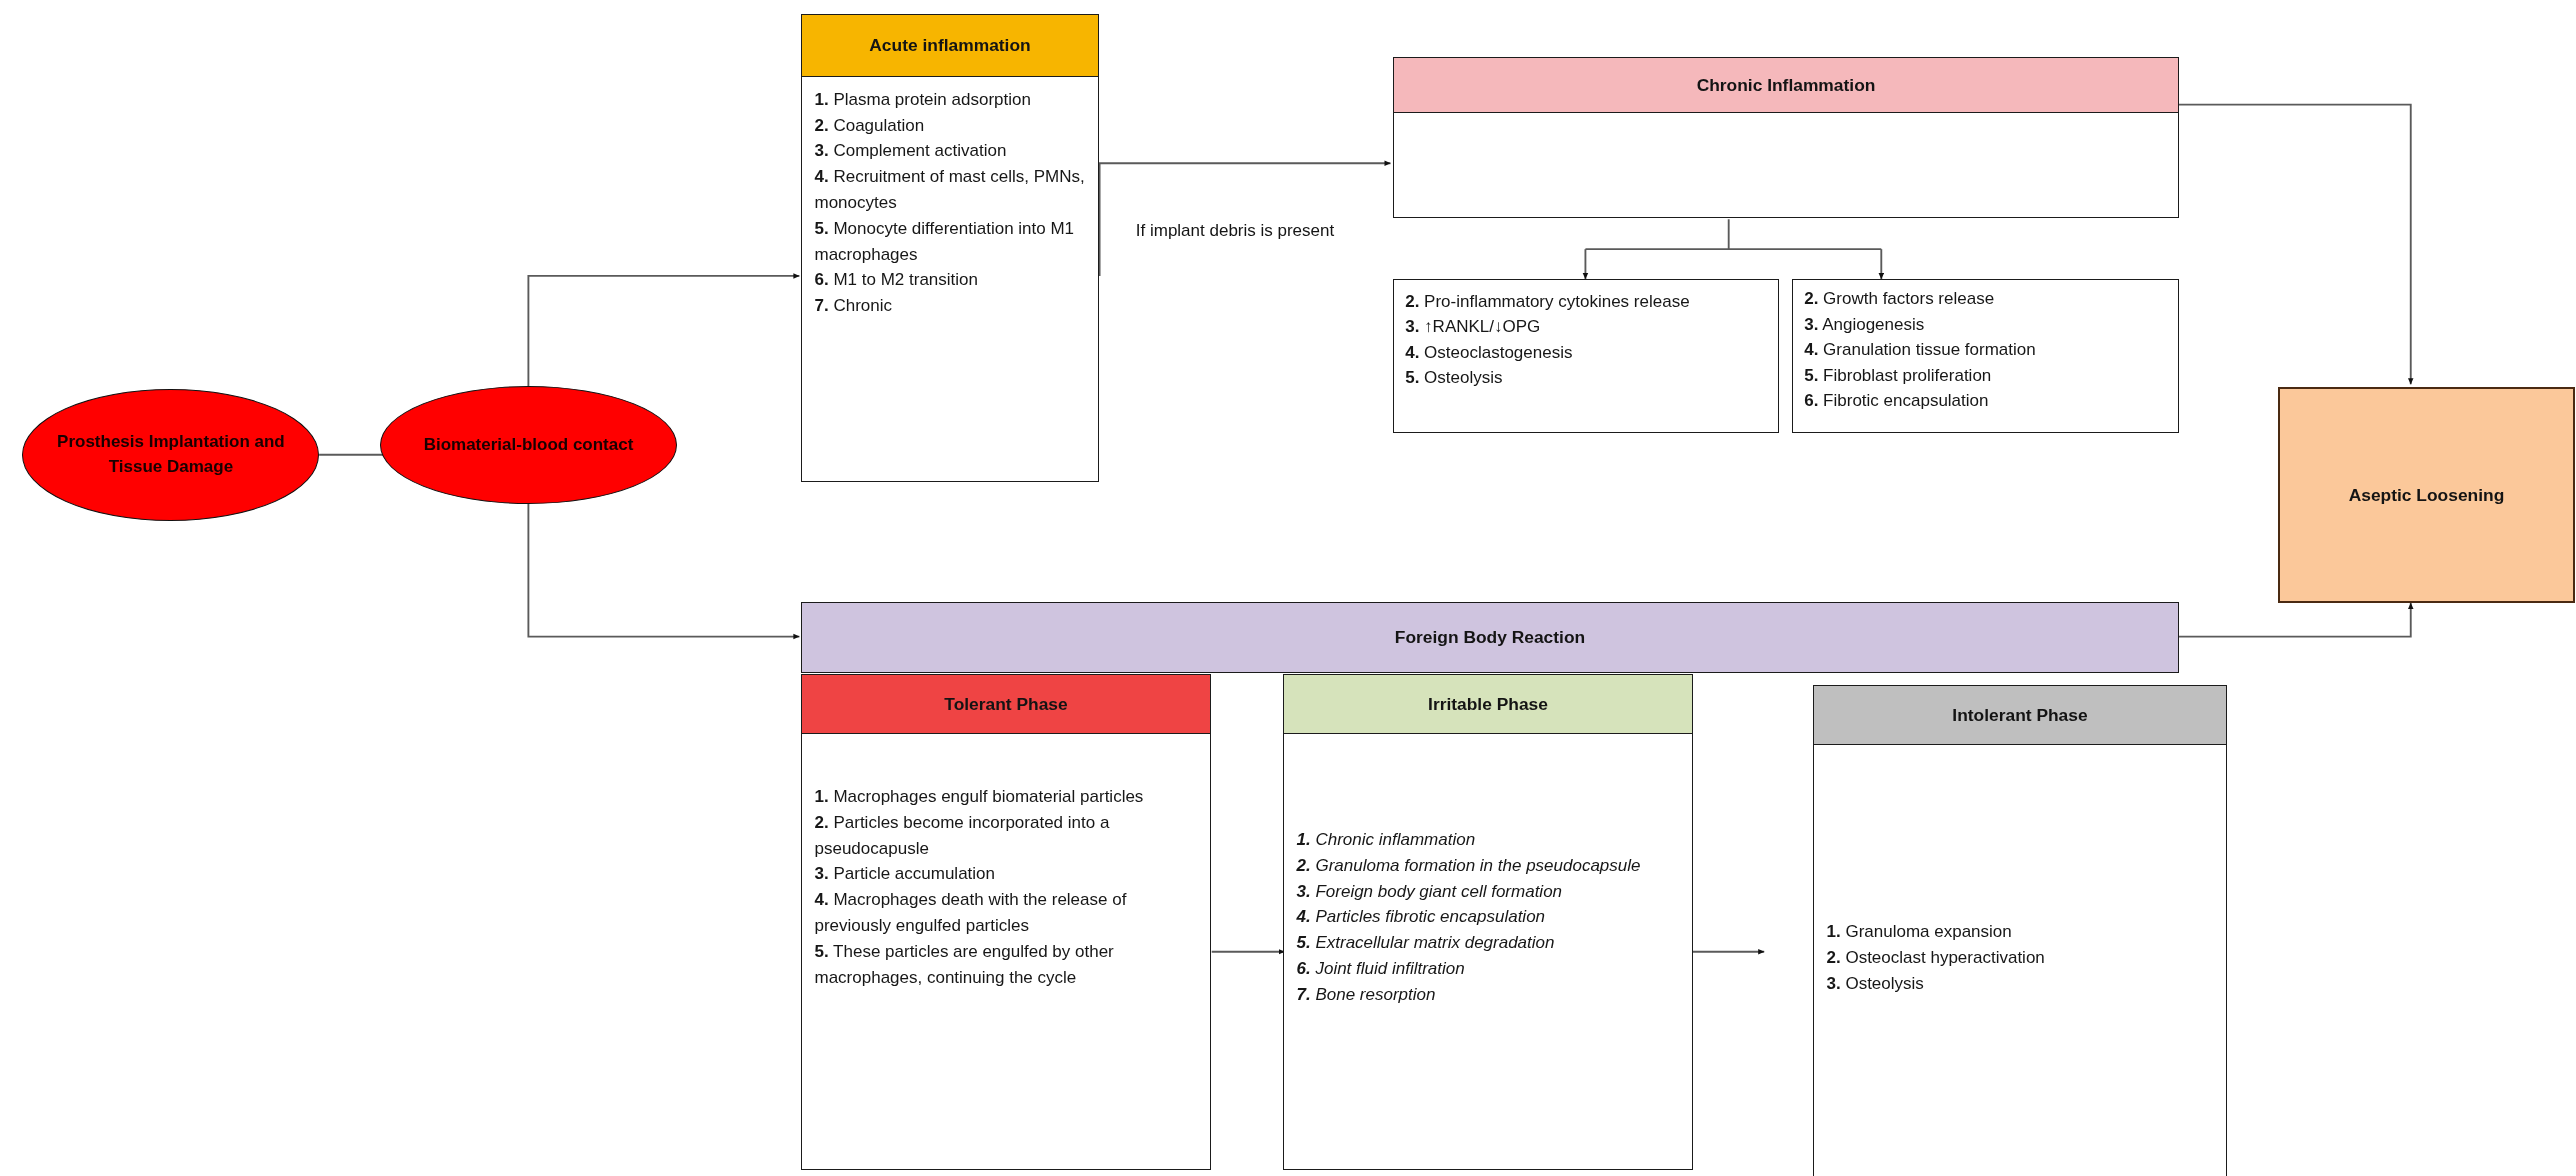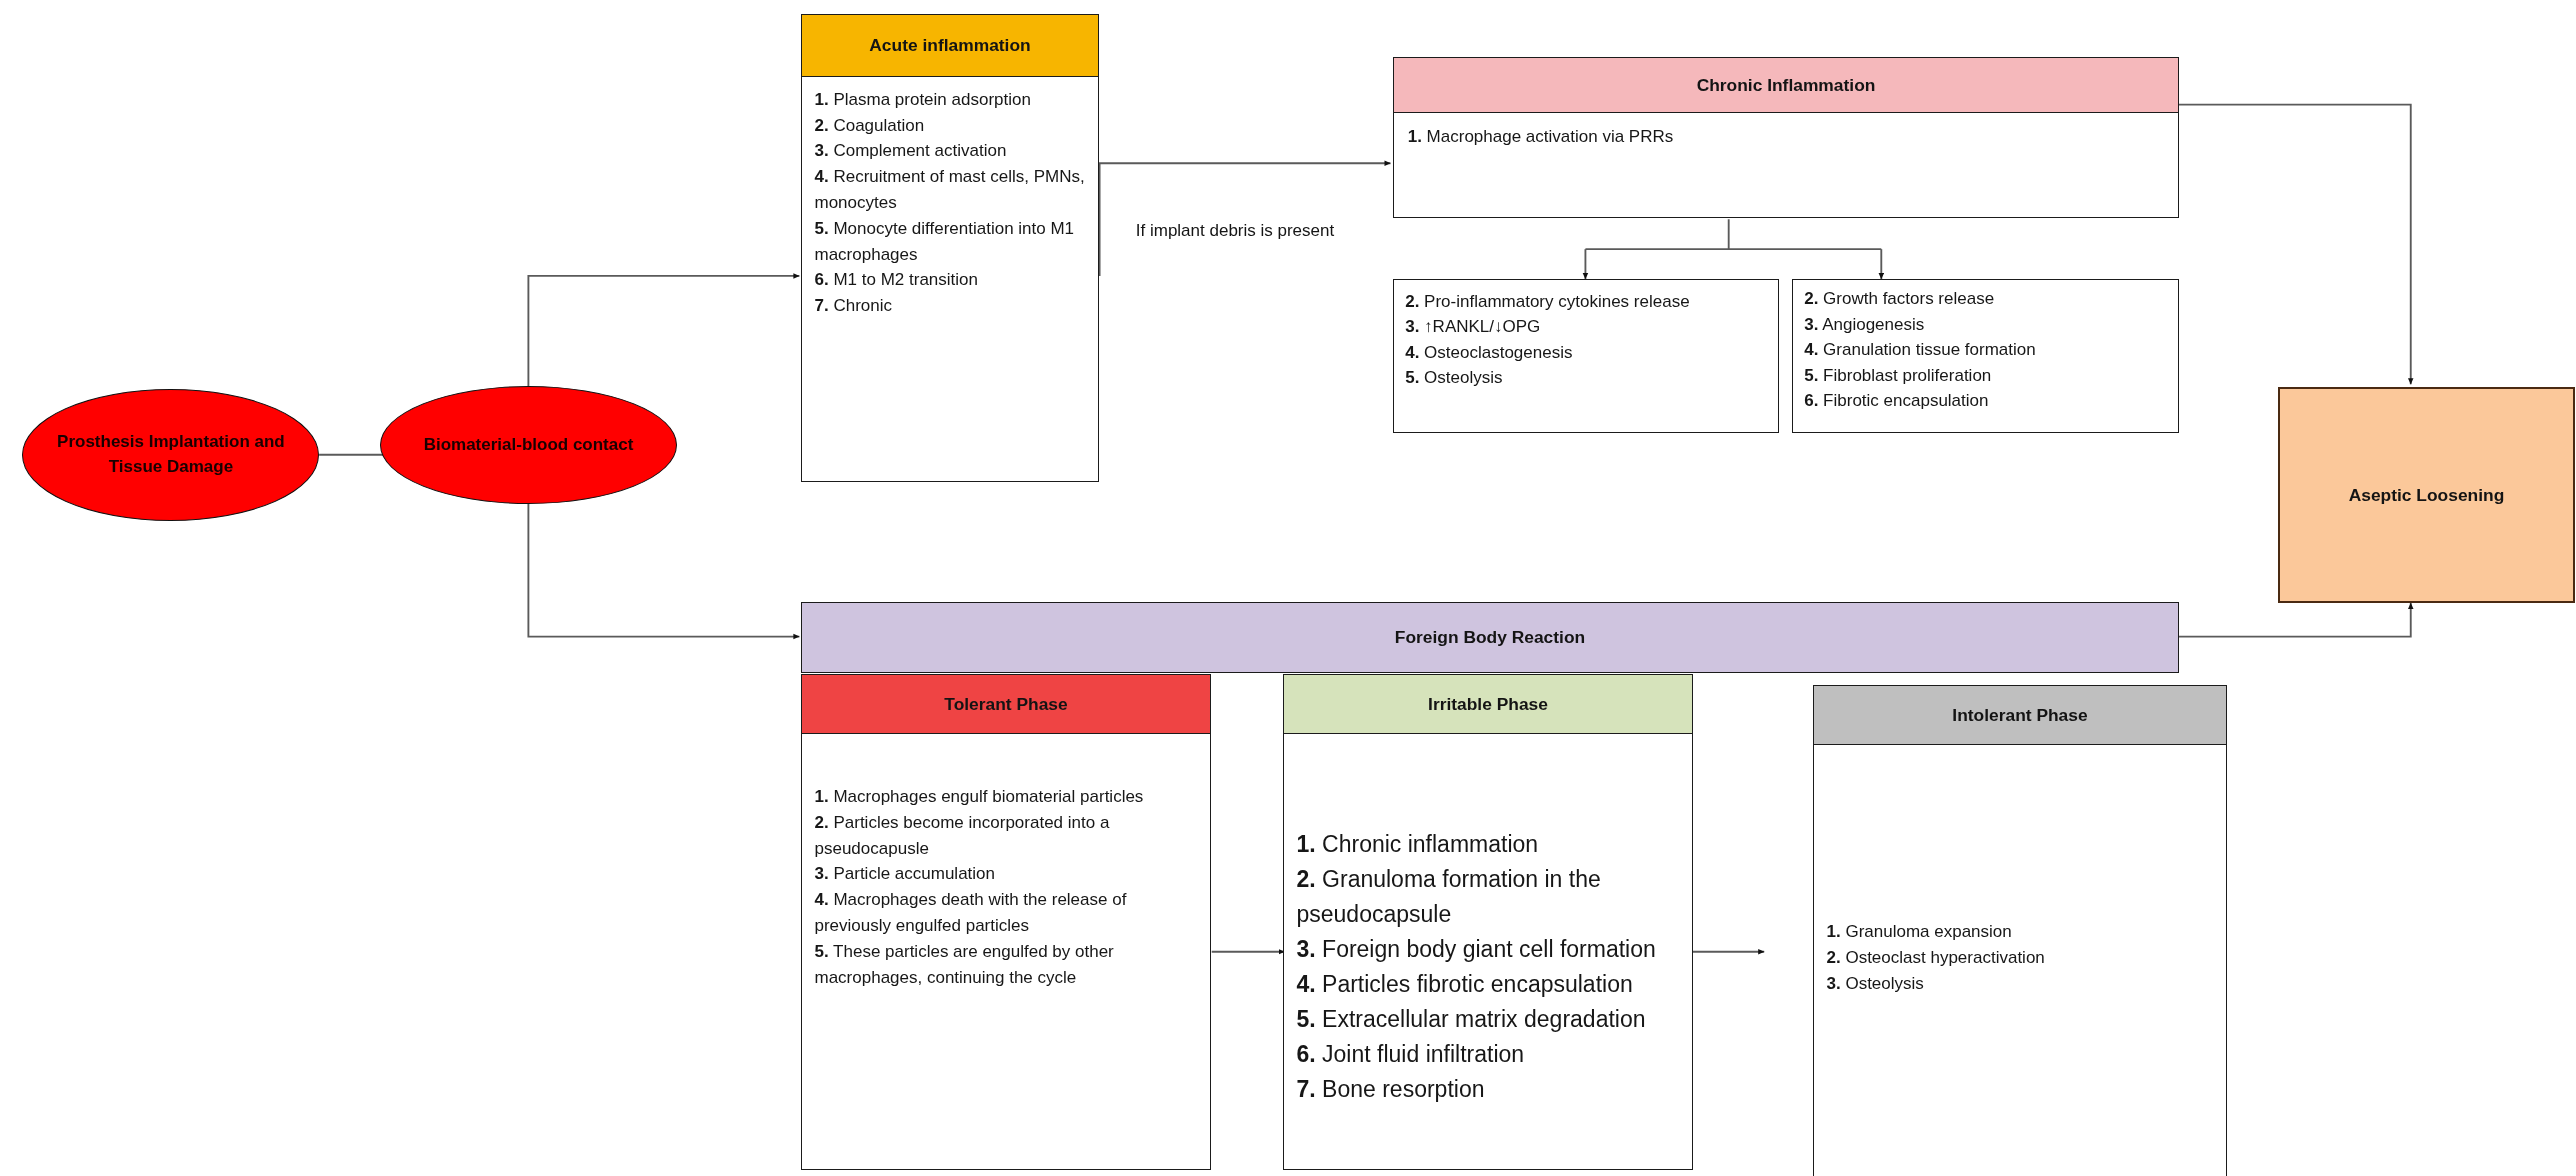--- a/index.html
+++ b/index.html
@@ -91,23 +91,20 @@
   </div>
 
   <div class="plainlabel" style="left:1104px;top:219px;width:262px;font-size:17px;">
     <span>If implant debris is present</span>
   </div>
 
   <div class="node box" style="left:1393px;top:57px;width:786px;height:161px;">
     <div class="hdr" style="height:55px;background:#F5B8BB;font-size:17.4px;border-bottom:1.9px solid #1b1b1b;">
       <span>Chronic Inflammation</span>
     </div>
-    <div class="body" style="padding:11.2px 8.7px 6.2px 13.7px;font-size:17px;line-height:1.5;">
-      <span class="listitem"><b>1.</b> <span>Macrophage activation via PRRs</span></span>
-    </div>
   </div>
 
   <div class="node box" style="left:1393px;top:279px;width:386px;height:154px;">
     <div class="body" style="padding:8.7px 7.5px 5px 11.2px;font-size:17px;line-height:1.5;">
       <span class="listitem"><b>2.</b> <span>Pro-inflammatory cytokines release</span></span>
       <span class="listitem"><b>3.</b> <span>↑RANKL/↓OPG</span></span>
       <span class="listitem"><b>4.</b> <span>Osteoclastogenesis</span></span>
       <span class="listitem"><b>5.</b> <span>Osteolysis</span></span>
     </div>
   </div>
@@ -142,21 +139,21 @@
       <span class="listitem"><b>3.</b> <span>Particle accumulation</span></span>
       <span class="listitem"><b>4.</b> <span>Macrophages death with the release of previously engulfed particles</span></span>
       <span class="listitem"><b>5.</b> <span>These particles are engulfed by other macrophages, continuing the cycle</span></span>
     </div>
   </div>
 
   <div class="node box" style="left:1283px;top:674px;width:410px;height:496px;">
     <div class="hdr" style="height:59px;background:#D6E3BB;font-size:17.4px;border-bottom:1.9px solid #1b1b1b;">
       <span>Irritable Phase</span>
     </div>
-    <div class="body" style="padding:93px 8.7px 6.2px 12.5px;font-size:23px;line-height:1.52;">
+    <div class="body" style="padding:93px 8.7px 6.2px 12.5px;font-size:17px;line-height:1.52;font-style:italic;">
       <span class="listitem"><b>1.</b> <span>Chronic inflammation</span></span>
       <span class="listitem"><b>2.</b> <span>Granuloma formation in the pseudocapsule</span></span>
       <span class="listitem"><b>3.</b> <span>Foreign body giant cell formation</span></span>
       <span class="listitem"><b>4.</b> <span>Particles fibrotic encapsulation</span></span>
       <span class="listitem"><b>5.</b> <span>Extracellular matrix degradation</span></span>
       <span class="listitem"><b>6.</b> <span>Joint fluid infiltration</span></span>
       <span class="listitem"><b>7.</b> <span>Bone resorption</span></span>
     </div>
   </div>
 

